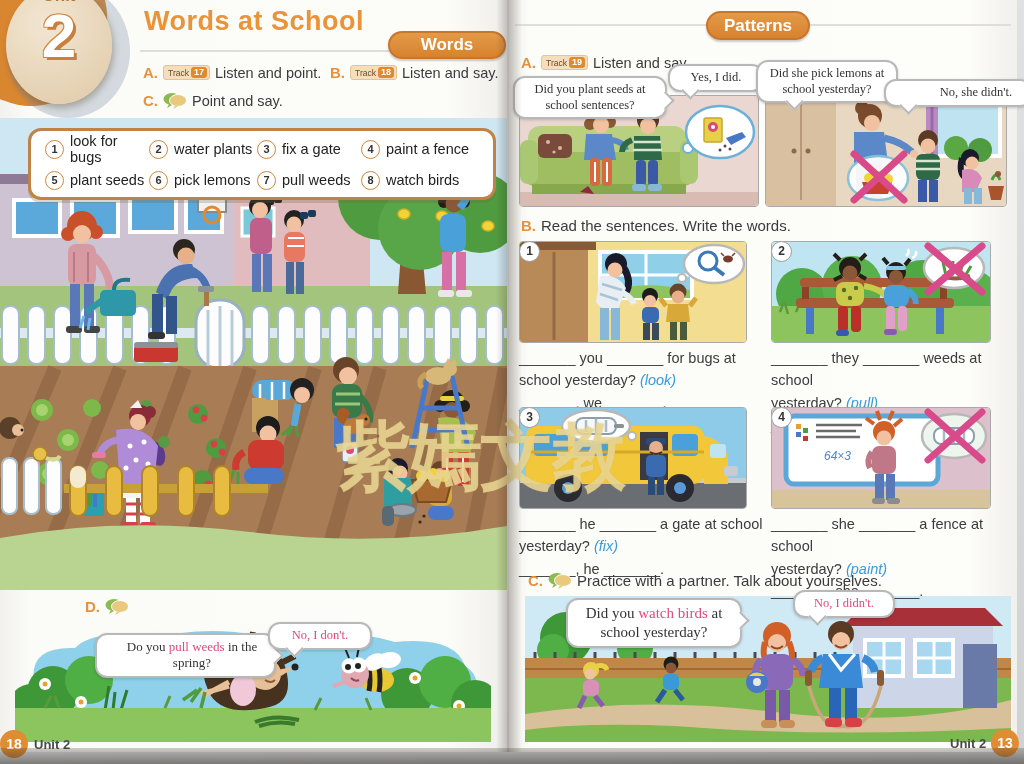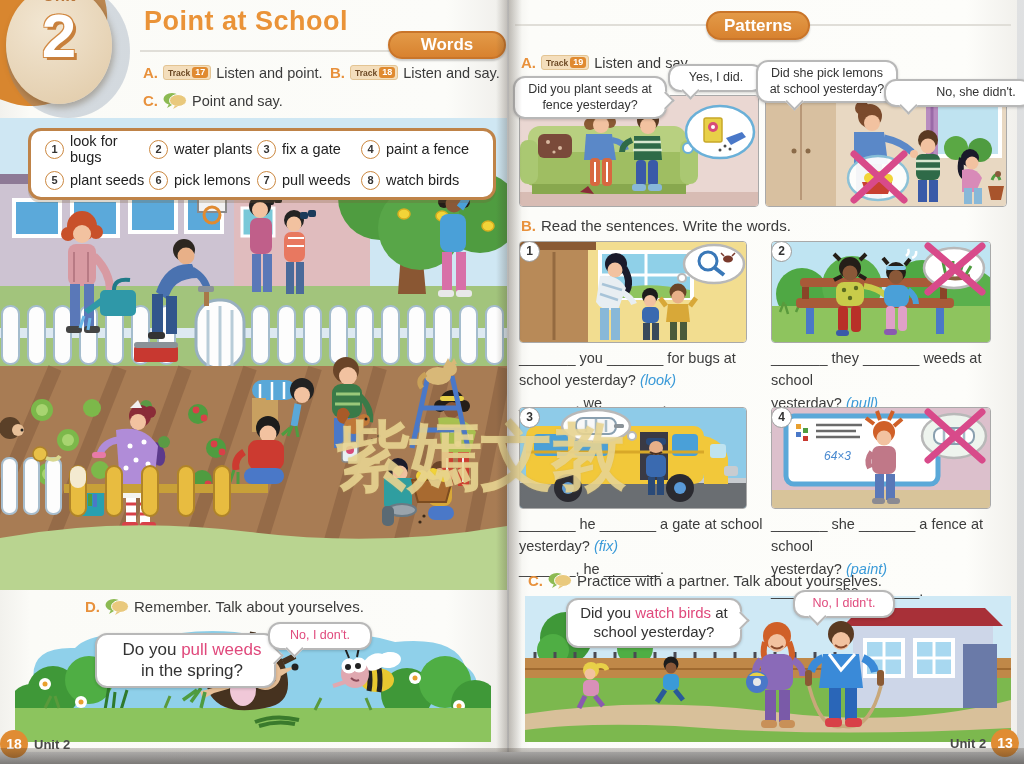--- a/index.html
+++ b/index.html
@@ -12,28 +12,28 @@
   .page-right{left:509px;width:508px;background:linear-gradient(90deg,#eeede9 0%,#fcfcf9 4%,#fdfdfa 90%,#f1f0ec 100%);}
   .spine{position:absolute;left:496px;top:0;width:26px;height:752px;
          background:linear-gradient(90deg,rgba(0,0,0,0) 0%,rgba(60,50,40,.28) 48%,rgba(0,0,0,0) 100%);z-index:40;}
   .bottom-shadow{position:absolute;left:0;top:748px;width:1024px;height:16px;
          background:linear-gradient(180deg,rgba(70,60,50,.25),rgba(40,35,30,.55));z-index:41;}
   .abs{position:absolute;}
   .orange-letter{color:#e8913c;font-weight:bold;}
   .task-line{font-size:14.5px;color:#3b3b3b;display:flex;align-items:center;gap:5px;}
   .track{display:inline-flex;align-items:center;background:#f4debc;border:1px solid #e3c493;
          border-radius:3px;padding:0 2px 0 4px;height:13px;}
-  .track .tlabel{font-size:8.5px;font-weight:bold;color:#6d4a26;}
+  .track .tlabel{font-size:8.5px;font-weight:normal;color:#6d4a26;}
   .track .tnum{background:#e08a30;color:#fff;border-radius:3px;padding:0 3px;margin-left:2px;
          font-size:9px;font-weight:bold;line-height:11px;}
   .pill{background:linear-gradient(180deg,#e39a48,#d8822f);border:2px solid #c9752a;border-radius:16px;
         color:#fff;font-weight:bold;text-align:center;box-shadow:0 2px 2px rgba(0,0,0,.2);z-index:6;}
   .bubble{position:absolute;background:#fff;border:2px solid #b8b8b8;border-radius:12px;
           padding:4px 7px;font-size:12.5px;line-height:1.25;text-align:center;color:#333;
-          box-shadow:0 1px 3px rgba(0,0,0,.18);z-index:25;}
+          box-shadow:0 1px 3px rgba(0,0,0,.18);z-index:25;font-family:Liberation Serif, serif;}
   .bubble .tail{position:absolute;width:11px;height:11px;background:#fff;
           border-right:2px solid #b8b8b8;border-bottom:2px solid #b8b8b8;}
   .em-pink{color:#e0497c;}
   .pink{color:#e0497c;}
   .panel{position:absolute;border:1.5px solid #a9a9a9;border-radius:4px;overflow:hidden;background:#fff;z-index:4;}
   .panel svg{display:block;}
   .pnum{position:absolute;width:19px;height:19px;border-radius:50%;background:#fff;border:1.5px solid #999;
         color:#333;font-size:12px;font-weight:bold;text-align:center;line-height:19px;z-index:8;}
   .sent{position:absolute;width:244px;font-size:14.5px;line-height:1.55;color:#3c3c3c;z-index:4;}
   .hint{color:#3a9ad8;font-style:italic;}
@@ -58,21 +58,21 @@
   <div class="abs" style="left:-45px;top:-55px;width:150px;height:160px;background:#d8862f;border-radius:46%;transform:rotate(18deg);z-index:2;"></div>
 
   <div class="abs" style="left:6px;top:-16px;width:124px;height:134px;border-radius:50%;background:rgba(120,140,165,.30);z-index:2;"></div>
   <div class="abs" style="left:6px;top:-14px;width:106px;height:118px;border-radius:50%;
               background:radial-gradient(circle at 38% 32%,#f2e6d2,#e0c9a6);box-shadow:2px 4px 6px rgba(90,70,40,.35);z-index:3;text-align:center;">
     <div style="font-size:17px;font-weight:bold;color:#b8763a;">Unit</div>
     <div style="margin-top:-6px;font-size:62px;font-weight:bold;color:#fff;
                 text-shadow:3px 3px 0 #c8803c,-1px -1px 0 #d28a44,1px -1px 0 #d28a44,-1px 1px 0 #d28a44;">2</div>
   </div>
 
-  <div class="abs" style="left:144px;top:6px;font-size:27px;font-weight:bold;color:#ea9338;letter-spacing:.5px;z-index:5;">Point at School</div>
+  <div class="abs" style="left:144px;top:6px;font-size:27px;font-weight:bold;color:#ea9338;letter-spacing:.5px;z-index:5;">Words at School</div>
   <div class="divider" style="left:140px;top:50px;width:365px;"></div>
   <div class="pill abs" style="left:388px;top:31px;width:114px;height:24px;font-size:17px;line-height:24px;">Words</div>
 
   <div class="task-line abs" style="left:143px;top:64px;z-index:5;">
     <span class="orange-letter" style="font-size:15px;">A.</span>
     <span class="track">
       <span class="tlabel">Track</span>
       <span class="tnum">17</span>
     </span>
     <span>Listen and point.</span>
@@ -467,21 +467,20 @@
   </div>
 
   <div class="task-line abs" style="left:85px;top:598px;z-index:5;">
     <span class="orange-letter" style="font-size:15px;">D.</span>
     <svg width="24" height="17" viewBox="0 0 24 17">
       <ellipse cx="9" cy="7" rx="8.5" ry="6" fill="#8cba52"></ellipse>
         <path d="M6,12 l-2,4 l5,-3 z" fill="#8cba52"></path>
       <ellipse cx="15" cy="8.5" rx="8.5" ry="6" fill="#e9c97d" stroke="#fff" stroke-width="1"></ellipse>
         <path d="M12,13.5 l-2,3.5 l5,-2.8 z" fill="#e9c97d"></path>
     </svg>
-    <span style="font-size:15px;">Remember. Talk about yourselves.</span>
   </div>
 
   <svg class="abs" style="left:15px;top:618px;z-index:2;" width="476" height="124" viewBox="0 0 476 124">
     <path d="M20,70 Q10,28 60,30 Q80,10 130,22 Q200,4 260,22 Q330,8 380,24 Q440,18 450,48 Q470,60 458,92 L20,92 Z" fill="#8fd0ea"></path>
     <g>
       <circle cx="38" cy="74" r="26" fill="#3f9838"></circle>
         <circle cx="74" cy="62" r="24" fill="#4fae44"></circle>
         <circle cx="16" cy="88" r="22" fill="#3f9838"></circle>
       <g>
           <circle cx="30" cy="66" r="6" fill="#fff"></circle>
@@ -530,21 +529,21 @@
       <circle cx="334" cy="48" r="7.5" fill="#fff"></circle>
         <circle cx="344" cy="47" r="7.5" fill="#fff"></circle>
       <circle cx="333" cy="49" r="3" fill="#222"></circle>
         <circle cx="343" cy="48" r="3" fill="#222"></circle>
       <path d="M334,40 l-4,-10 M342,39 l2,-10" stroke="#222" stroke-width="2"></path>
       <path d="M330,64 l-12,4" stroke="#e0a8b0" stroke-width="4"></path>
       <path d="M336,60 q4,4 8,2" stroke="#8a4a58" stroke-width="2" fill="none"></path>
     </g>
   </svg>
 
-  <div class="bubble" style="left:95px;top:633px;width:150px;font-size:17px;padding-left:20px;">
+  <div class="bubble" style="left:95px;top:633px;width:150px;font-size:13px;padding-left:20px;">
     <span>Do you </span><span class="em-pink">pull weeds</span><span> in the spring?</span>
     <span class="tail" style="right:-7px;top:14px;transform:rotate(-45deg);"></span>
   </div>
   <div class="bubble" style="left:268px;top:622px;width:86px;">
     <span class="pink">No, I don't.</span>
     <span class="tail" style="left:18px;bottom:-7px;transform:rotate(45deg);"></span>
   </div>
 
   <div class="footer-circle" style="left:0px;top:730px;">18</div>
   <div class="footer-unit" style="left:34px;top:737px;">Unit 2</div>
@@ -670,21 +669,21 @@
           <circle cx="122" cy="83" r="5" fill="#f2d438"></circle>
         <g stroke="#d84a8a" stroke-width="7" stroke-linecap="round">
           <line x1="88" y1="58" x2="138" y2="104"></line>
             <line x1="138" y1="58" x2="88" y2="104"></line>
         </g>
       </g>
     </svg>
   </div>
 
   <div class="bubble" style="left:513px;top:76px;width:136px;font-size:12.5px;">
-    <span>Did you plant seeds at fence yesterday?</span>
+    <span>Did you plant seeds at school sentences?</span>
     <span class="tail" style="right:-7px;top:16px;transform:rotate(-45deg);"></span>
   </div>
   <div class="bubble" style="left:668px;top:64px;width:78px;">
     <span>Yes, I did.</span>
     <span class="tail" style="left:14px;bottom:-7px;transform:rotate(45deg);"></span>
   </div>
   <div class="bubble" style="left:756px;top:60px;width:124px;font-size:12.5px;">
     <span>Did she pick lemons at school yesterday?</span>
     <span class="tail" style="left:30px;bottom:-7px;transform:rotate(45deg);"></span>
   </div>

